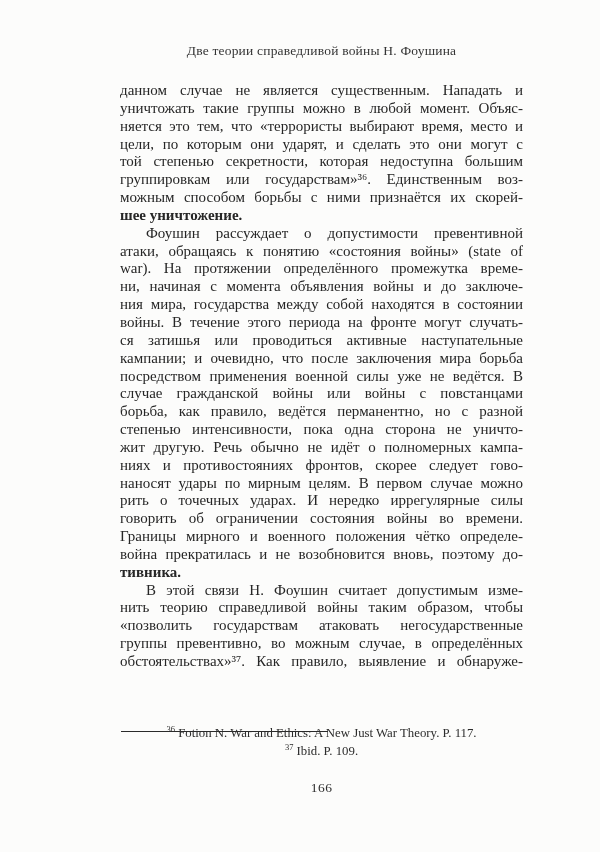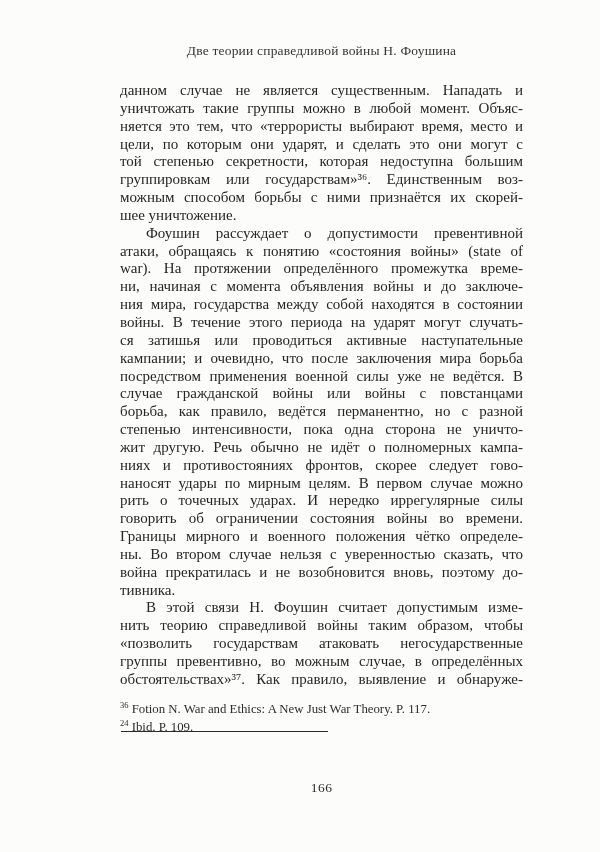--- a/index.html
+++ b/index.html
@@ -32,38 +32,39 @@
     left: 120px;
     width: 403px;
     font-size: 15px;
     line-height: 17.85px;
   }
   .para { margin: 0; }
   .line {
     text-align: justify;
     text-align-last: justify;
   }
-  .line.flush { text-align-last: left; }
+  .line.flush { text-align-last: left; font-weight: bold; }
   .line.indent { text-indent: 26px; }
   .footnote-sep {
     position: absolute;
     top: 731px;
     left: 121px;
     width: 207px;
     height: 0;
     border-top: 1.5px solid #2a2a2a;
   }
   .footnotes {
     position: absolute;
-    top: 701px;
+    top: 725px;
     left: 120px;
     width: 403px;
     font-size: 12.8px;
     line-height: 17.6px;
     color: #2c2c2c;
+    text-align: center;
   }
   .fn-line sup {
     font-size: 8.5px;
     line-height: 0;
   }
   .page-number {
     position: absolute;
     top: 780px;
     left: 120px;
     width: 403px;
@@ -89,47 +90,46 @@
         <div class="line">группировкам или государствам»³⁶. Единственным воз-</div>
         <div class="line">можным способом борьбы с ними признаётся их скорей-</div>
         <div class="line flush">шее уничтожение.</div>
       </div>
       <div class="para">
         <div class="line indent">Фоушин рассуждает о допустимости превентивной</div>
         <div class="line">атаки, обращаясь к понятию «состояния войны» (state of</div>
         <div class="line">war). На протяжении определённого промежутка време-</div>
         <div class="line">ни, начиная с момента объявления войны и до заключе-</div>
         <div class="line">ния мира, государства между собой находятся в состоянии</div>
-        <div class="line">войны. В течение этого периода на ударят могут случать-</div>
+        <div class="line">войны. В течение этого периода на фронте могут случать-</div>
         <div class="line">ся затишья или проводиться активные наступательные</div>
         <div class="line">кампании; и очевидно, что после заключения мира борьба</div>
         <div class="line">посредством применения военной силы уже не ведётся. В</div>
         <div class="line">случае гражданской войны или войны с повстанцами</div>
         <div class="line">борьба, как правило, ведётся перманентно, но с разной</div>
         <div class="line">степенью интенсивности, пока одна сторона не уничто-</div>
         <div class="line">жит другую. Речь обычно не идёт о полномерных кампа-</div>
         <div class="line">ниях и противостояниях фронтов, скорее следует гово-</div>
         <div class="line">наносят удары по мирным целям. В первом случае можно</div>
         <div class="line">рить о точечных ударах. И нередко иррегулярные силы</div>
         <div class="line">говорить об ограничении состояния войны во времени.</div>
         <div class="line">Границы мирного и военного положения чётко определе-</div>
-        <div class="line">ны. Во втором случае нельзя с уверенностью сказать, что</div>
         <div class="line">война прекратилась и не возобновится вновь, поэтому до-</div>
         <div class="line flush">тивника.</div>
       </div>
       <div class="para">
         <div class="line indent">В этой связи Н. Фоушин считает допустимым изме-</div>
         <div class="line">нить теорию справедливой войны таким образом, чтобы</div>
         <div class="line">«позволить государствам атаковать негосударственные</div>
         <div class="line">группы превентивно, во можным случае, в определённых</div>
         <div class="line">обстоятельствах»³⁷. Как правило, выявление и обнаруже-</div>
       </div>
     </div>
 
   <div class="footnote-sep"></div>
 
   <div class="footnotes">
       <div class="fn-line"><sup>36</sup> Fotion N. War and Ethics: A New Just War Theory. P. 117.</div>
-      <div class="fn-line"><sup>24</sup> Ibid. P. 109.</div>
+      <div class="fn-line"><sup>37</sup> Ibid. P. 109.</div>
     </div>
 
   <div class="page-number">166</div>
 </div>
 
 </body></html>

